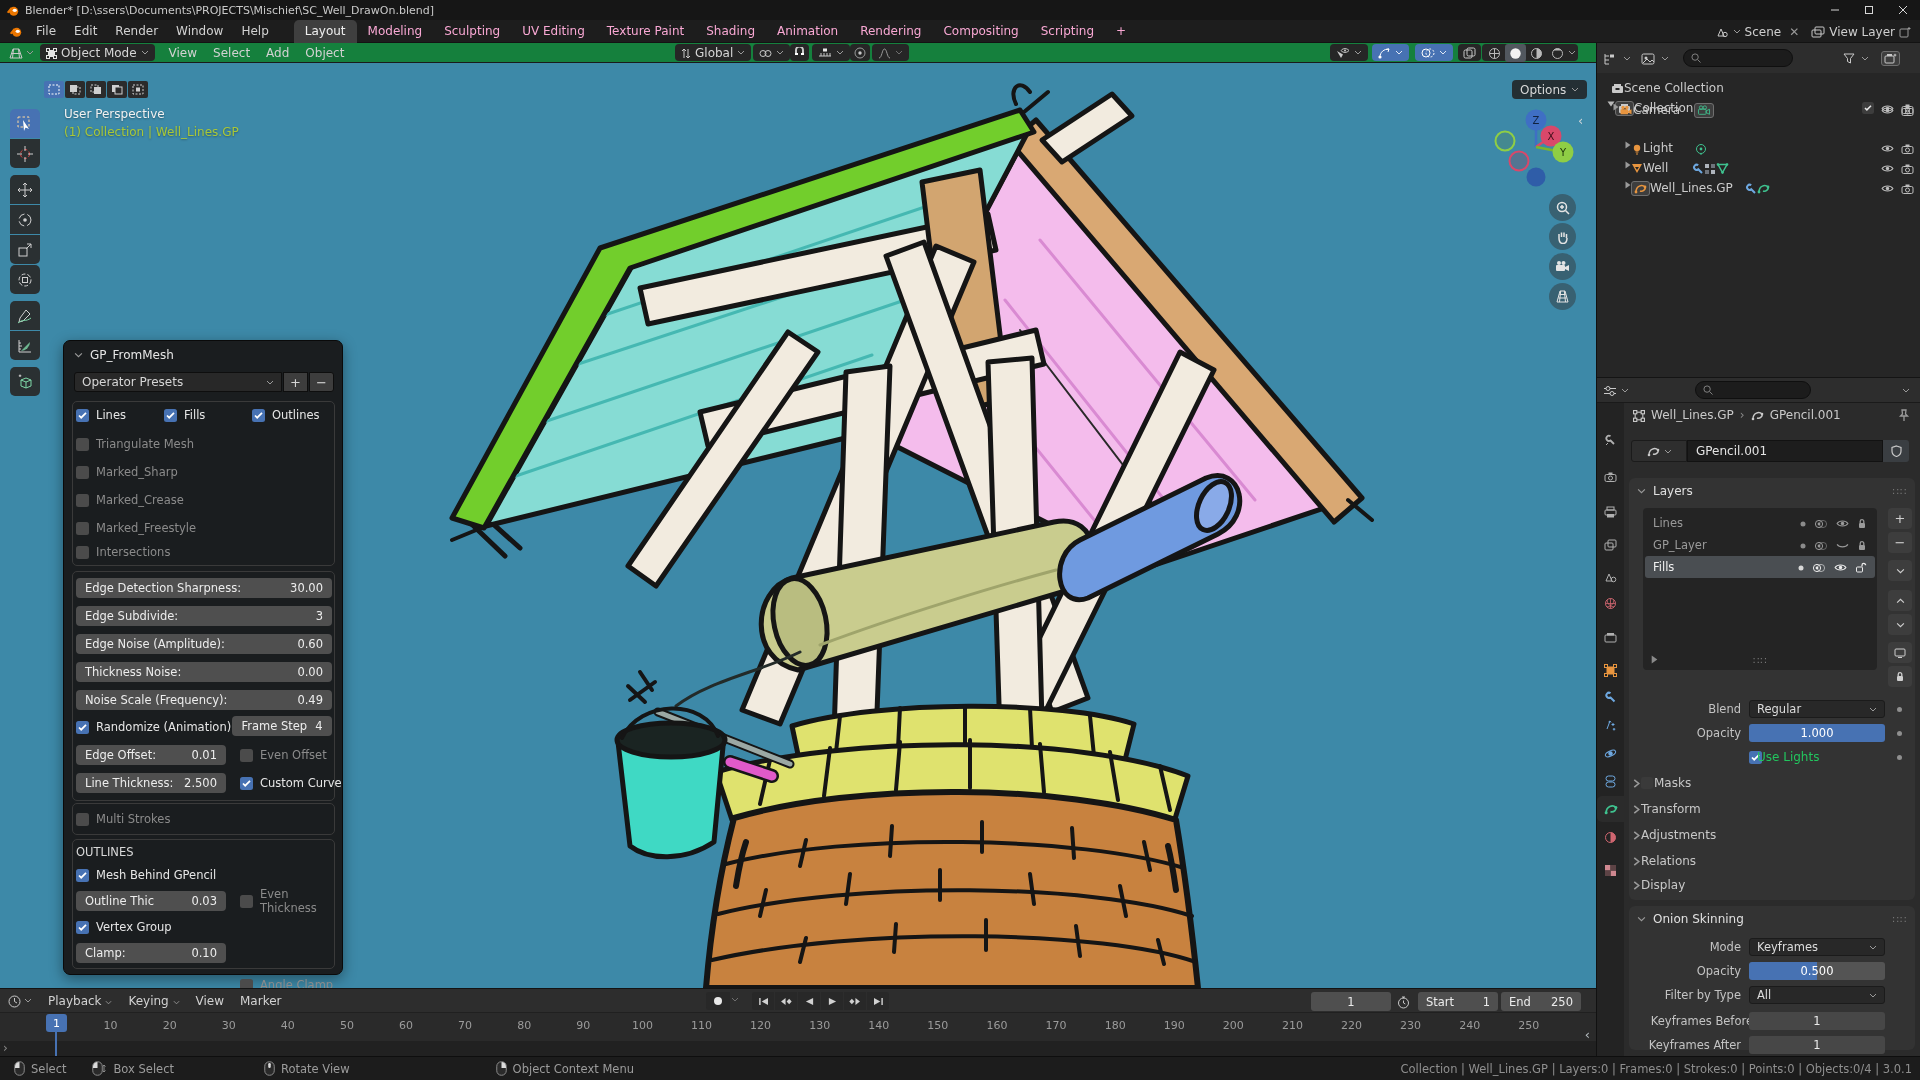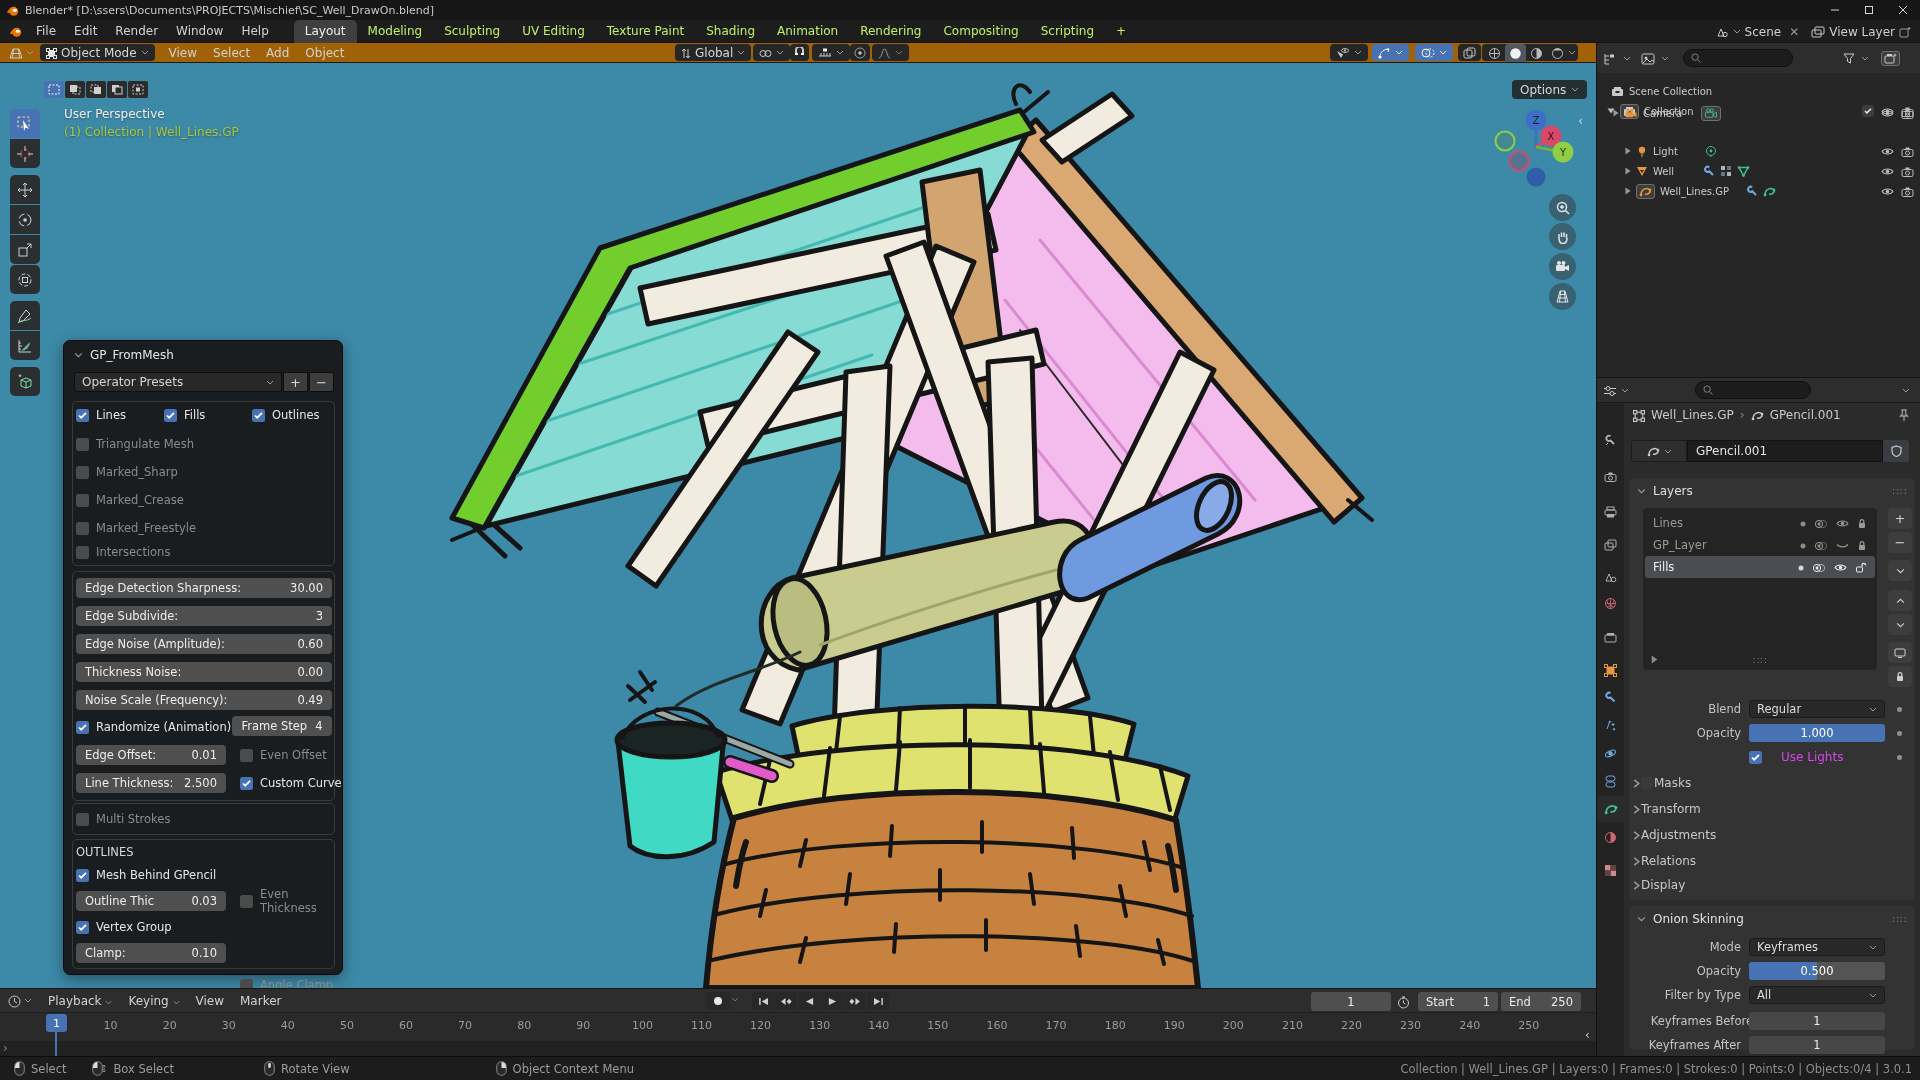--- a/index.html
+++ b/index.html
@@ -12,26 +12,26 @@
   
   .titlebar{position:absolute;left:0;top:0;width:1920px;height:20px;background:#161616;color:#c9c9c9;font-size:11px;display:flex;align-items:center}
   .titlebar .tlogo{margin:0 6px 0 6px}
   .wincontrols{position:absolute;right:0;top:0;height:20px;display:flex}
   .winbtn{width:34px;height:20px;display:flex;align-items:center;justify-content:center;color:#d6d6d6;font-size:11px}
 
   
   .topbar{position:absolute;left:0;top:20px;width:1920px;height:23px;background:#1d1d1d;border-bottom:1px solid #131313;display:flex;align-items:center}
   .menuitem{padding:0 9px;line-height:22px;color:#d2d2d2}
   .wstabs{display:flex;margin-left:16px;height:23px;align-items:flex-end}
-  .wstab{padding:3px 11px;color:#bef264;border-radius:5px 5px 0 0;line-height:17px}
+  .wstab{padding:3px 11px;color:#f9a8d4;border-radius:5px 5px 0 0;line-height:17px}
   .wstab.active{background:#3f3f3f;color:#efefef}
   .topright{position:absolute;right:8px;top:0;height:23px;display:flex;align-items:center;gap:4px;color:#cfcfcf}
 
   
-  .edheader{background:#a16207;display:flex;align-items:center}
+  .edheader{background:#15803d;display:flex;align-items:center}
   .pill{background:#262626;border-radius:4px;height:17px;display:flex;align-items:center;padding:0 6px;gap:4px;color:#d6d6d6}
   .hmenu{padding:0 8px;color:#d2d2d2}
   .chev{color:#9a9a9a;display:inline-flex;align-items:center}
 
   
   .viewport{position:absolute;left:0;top:63px;width:1596px;height:925px;background:#3d89a8;overflow:hidden}
   .vp-overlay-1{position:absolute;left:64px;top:44px;color:#f1f1f1;font-size:12px;text-shadow:0 1px 2px rgba(0,0,0,.35)}
   .vp-overlay-2{position:absolute;left:64px;top:62px;color:#a9c838;font-size:12px;text-shadow:0 1px 2px rgba(0,0,0,.35)}
   .modebtns{position:absolute;left:44px;top:18px;display:flex;gap:1px}
   .modebtn{width:20px;height:17px;background:#2b2b2b;display:flex;align-items:center;justify-content:center;border-radius:2px}
@@ -56,21 +56,21 @@
   .cbl-on{color:#e6e6e6}.cbl-off{color:#8b8b8b}
   .slider{position:absolute;left:12px;height:20px;background:#4f4f4f;border-radius:4px;display:flex;justify-content:space-between;align-items:center;padding:0 9px;font-size:11.5px;color:#ededed}
   .presets{position:absolute;left:10px;top:31px;width:208px;height:20px;background:#282828;border:1px solid #0e0e0e;border-radius:3px 0 0 3px;display:flex;align-items:center;justify-content:space-between;padding:0 7px;color:#d6d6d6}
   .pm{position:absolute;top:31px;width:25px;height:20px;background:#3d3d3d;border:1px solid #0e0e0e;display:flex;align-items:center;justify-content:center;color:#d6d6d6;font-size:13px}
   .opsub{position:absolute;left:12px;color:#d9d9d9;font-size:11.5px}
 
   
   .outliner{position:absolute;left:1597px;top:43px;width:323px;height:335px;background:#262626;border-bottom:1px solid #141414}
   .ol-head{position:absolute;left:0;top:0;width:100%;height:30px;background:#2d2d2d;display:flex;align-items:center;padding:0 6px;gap:6px}
   .searchbox{height:18px;background:#1c1c1c;border:1px solid #0f0f0f;border-radius:9px;display:flex;align-items:center;padding:0 7px;color:#8a8a8a;gap:5px}
-  .orow{position:absolute;left:0;width:100%;height:20px;display:flex;align-items:center;font-size:10px;color:#cbcbcb;gap:5px}
+  .orow{position:absolute;left:0;width:100%;height:20px;display:flex;align-items:flex-start;font-size:12px;color:#cbcbcb;}
   .olicons{position:absolute;right:6px;display:flex;gap:7px;align-items:center;color:#bdbdbd}
   .iconbadge{border:1px solid #6f6f6f;background:#3e3e3e;border-radius:3px;padding:1px 2px;display:flex;align-items:center}
 
   .props{position:absolute;left:1597px;top:378px;width:323px;height:678px;background:#2b2b2b}
   .props-head{position:absolute;left:0;top:0;width:100%;height:25px;background:#2d2d2d;border-bottom:1px solid #1a1a1a;display:flex;align-items:center;padding:0 6px}
   .tabstrip{position:absolute;left:0;top:25px;width:27px;height:653px;background:#232323}
   .ptab{position:absolute;left:0;width:27px;height:26px;display:flex;align-items:center;justify-content:center}
   .ptab.active{background:#2b2b2b;border-radius:5px 0 0 5px}
   .panelbox{position:absolute;background:#333333;border-radius:6px}
   .phead{display:flex;align-items:center;gap:7px;color:#e0e0e0;font-size:12px}
@@ -1232,21 +1232,21 @@
         <span>1.000</span>
       </span>
     <span class="pdot"></span>
   </div>
   <div class="prow" style="left:0;top:370px;width:100%">
     <span class="cb on" style="position:absolute;left:152px">
         <svg width="9" height="7" viewBox="0 0 10 8">
           <path d="M1 4l2.5 2.5L9 1" fill="none" stroke="#fff" stroke-width="2"></path>
         </svg>
       </span>
-    <span style="position:absolute;left:184px;color:#d946ef">Use Lights</span>
+    <span style="position:absolute;left:160px;color:#22c55e">Use Lights</span>
     <span class="pdot"></span>
   </div>
 
   <div class="subrow" style="top:398px">
     <span class="chev">
         <svg width="7" height="9" viewBox="0 0 6 8">
           <path d="M1 0.8 L5 4 L1 7.2" fill="none" stroke="#9a9a9a" stroke-width="1.4"></path>
         </svg>
       </span>
     <span class="cb" style="width:12px;height:12px;background:#3a3a3a"></span>

